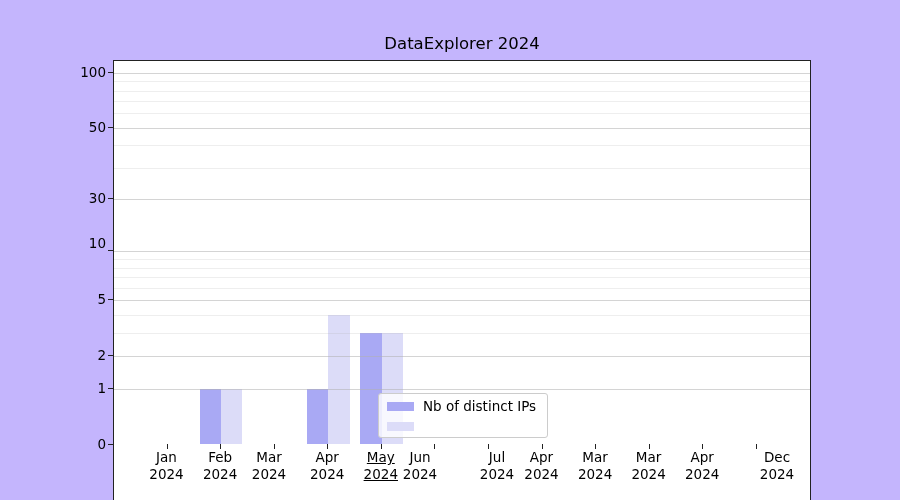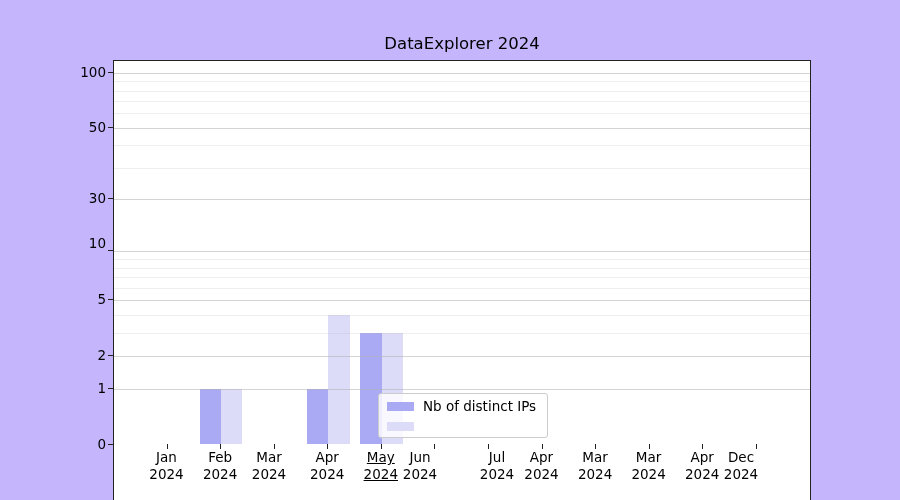--- a/index.html
+++ b/index.html
@@ -172,18 +172,18 @@
       <div class="xtick-label" style="left: 618.6px;">
         <div>Mar</div>
         <div>2024</div>
       </div>
       <div class="xtick-mark" style="left: 702.2px;"></div>
       <div class="xtick-label" style="left: 672.2px;">
         <div>Apr</div>
         <div>2024</div>
       </div>
       <div class="xtick-mark" style="left: 755.8px;"></div>
-      <div class="xtick-label" style="left: 711px;">
+      <div class="xtick-label" style="left: 747px;">
         <div>Dec</div>
         <div>2024</div>
       </div>
     </div>
 </div>
 
 </body></html>

